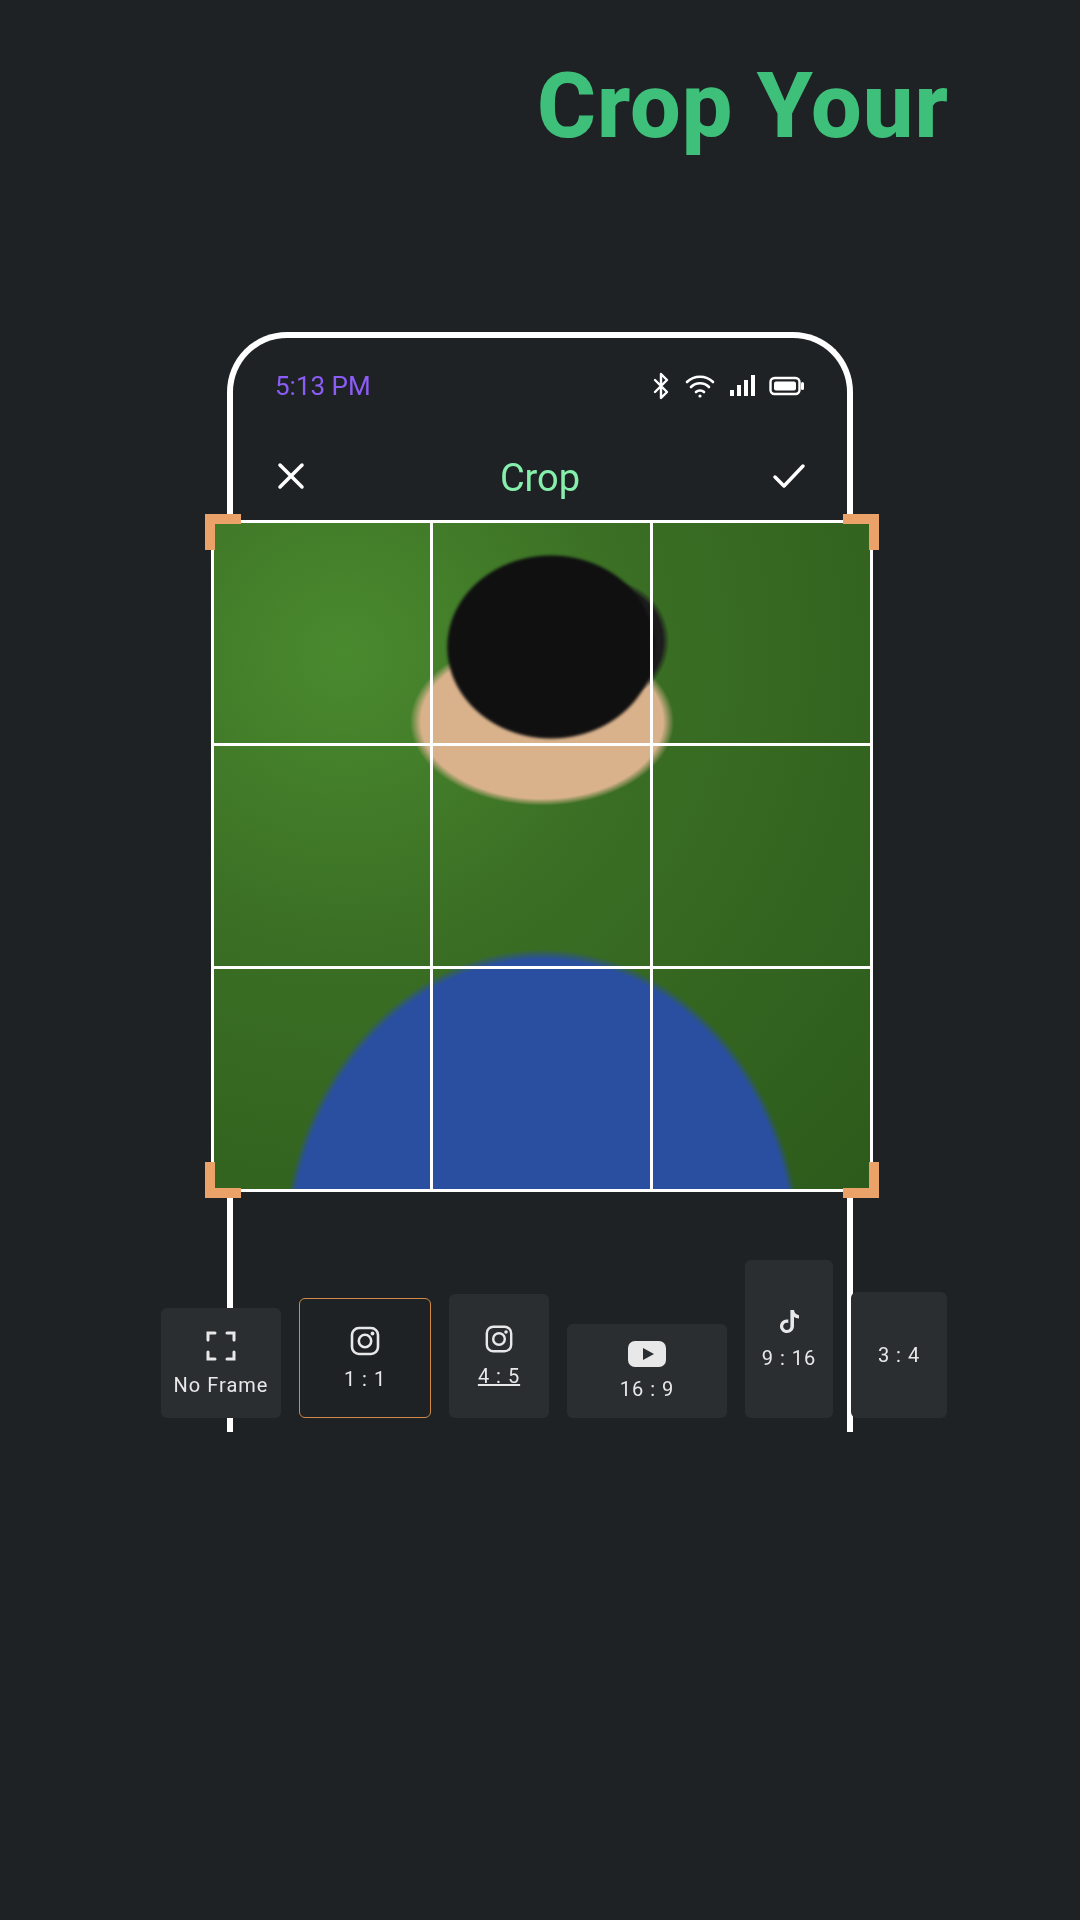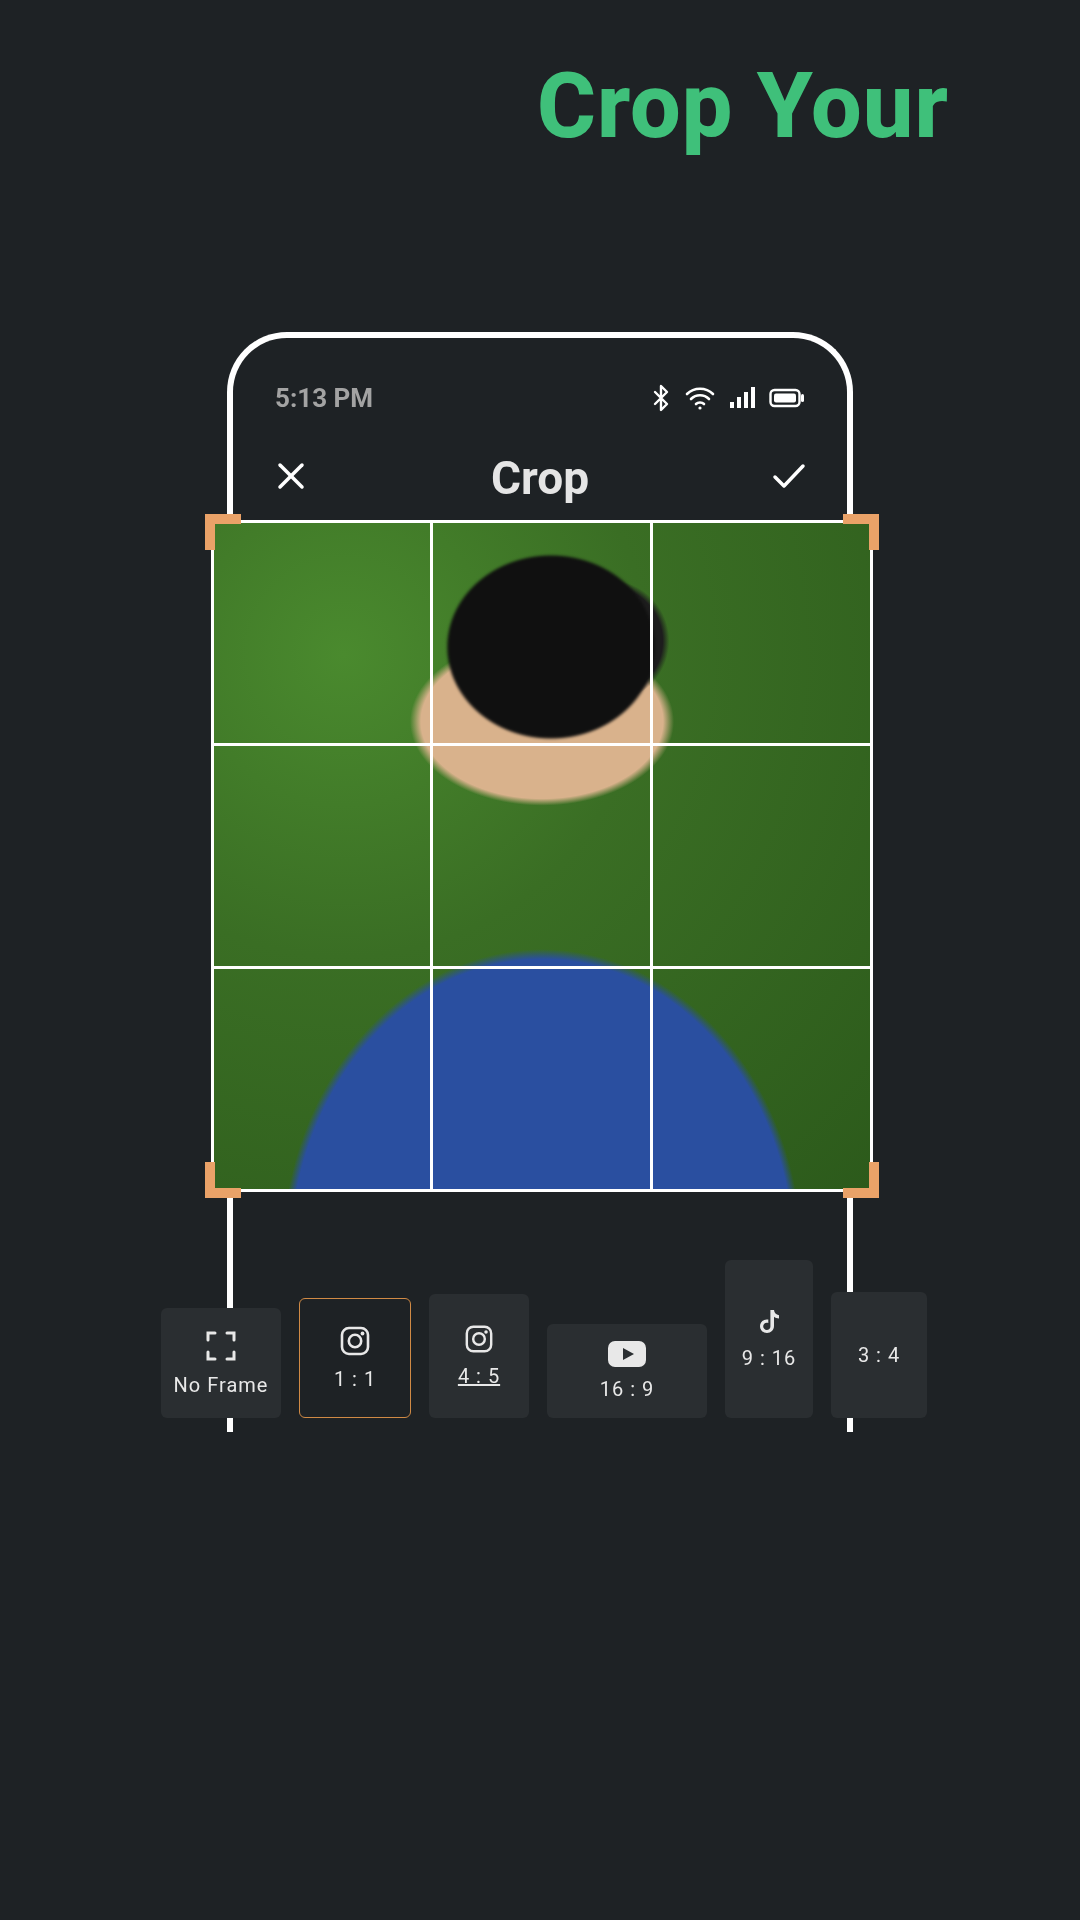--- a/index.html
+++ b/index.html
@@ -50,52 +50,52 @@
     border-bottom: none;
     border-top-left-radius: 60px;
     border-top-right-radius: 60px;
     background: #1e2225;
     overflow: visible; 
   }
 
   
   .statusbar {
     position: absolute;
-    top: 40px;
+    top: 28px;
     left: 0; right: 0;
     height: 40px;
     display: flex;
     align-items: center;
     padding: 0 42px;
     font-size: 26px;
-    font-weight: 700;
-    color: #a3a3a3;
+    font-weight: 400;
+    color: #8b5cf6;
   }
   .statusbar .spacer { flex: 1; }
   .status-icons { display: flex; align-items: center; gap: 14px; }
   .icon-svg { display: block; }
 
   
   .appbar {
     position: absolute;
     top: 100px;
     left: 0; right: 0;
     height: 80px;
     display: flex;
     align-items: center;
     justify-content: space-between;
     padding: 0 34px;
   }
   .appbar-title {
     position: absolute;
     left: 0; right: 0;
     text-align: center;
-    font-size: 46px;
-    font-weight: 700;
-    color: #e5e5e5;
+    font-size: 38px;
+    font-weight: 400;
+    color: #86efac;
     pointer-events: none;
   }
   .icon-btn {
     width: 48px; height: 48px;
     display: flex; align-items: center; justify-content: center;
     cursor: pointer;
   }
   .crop-area {
     position: absolute;
     left: 80px;
@@ -171,21 +171,21 @@
     font-size: 20px;
     letter-spacing: 1px;
   }
   .ratio.selected {
     background: transparent;
     border: 1px solid #d08a45;
   }
   .ratio svg { display:block; }
 
   .r-noframe { width: 120px; height: 110px; }
-  .r-1-1     { width: 112px; height: 120px; }
+  .r-1-1     { width: 132px; height: 120px; }
   .r-4-5     { width: 100px; height: 124px; text-decoration: underline; }
   .r-16-9    { width: 160px; height: 94px;  }
   .r-9-16    { width: 88px;  height: 158px; }
   .r-3-4     { width: 96px;  height: 126px; }
 </style>
 </head>
 <body>
 
 <div class="stage">
 

